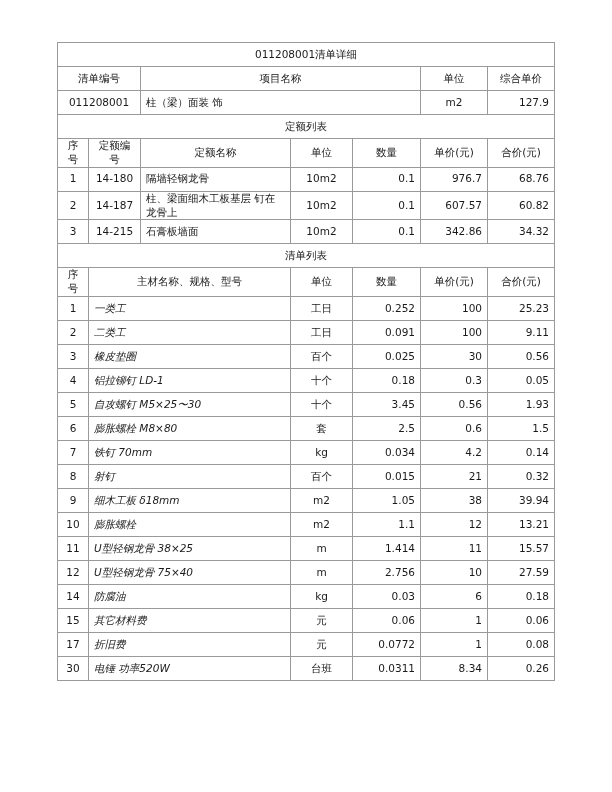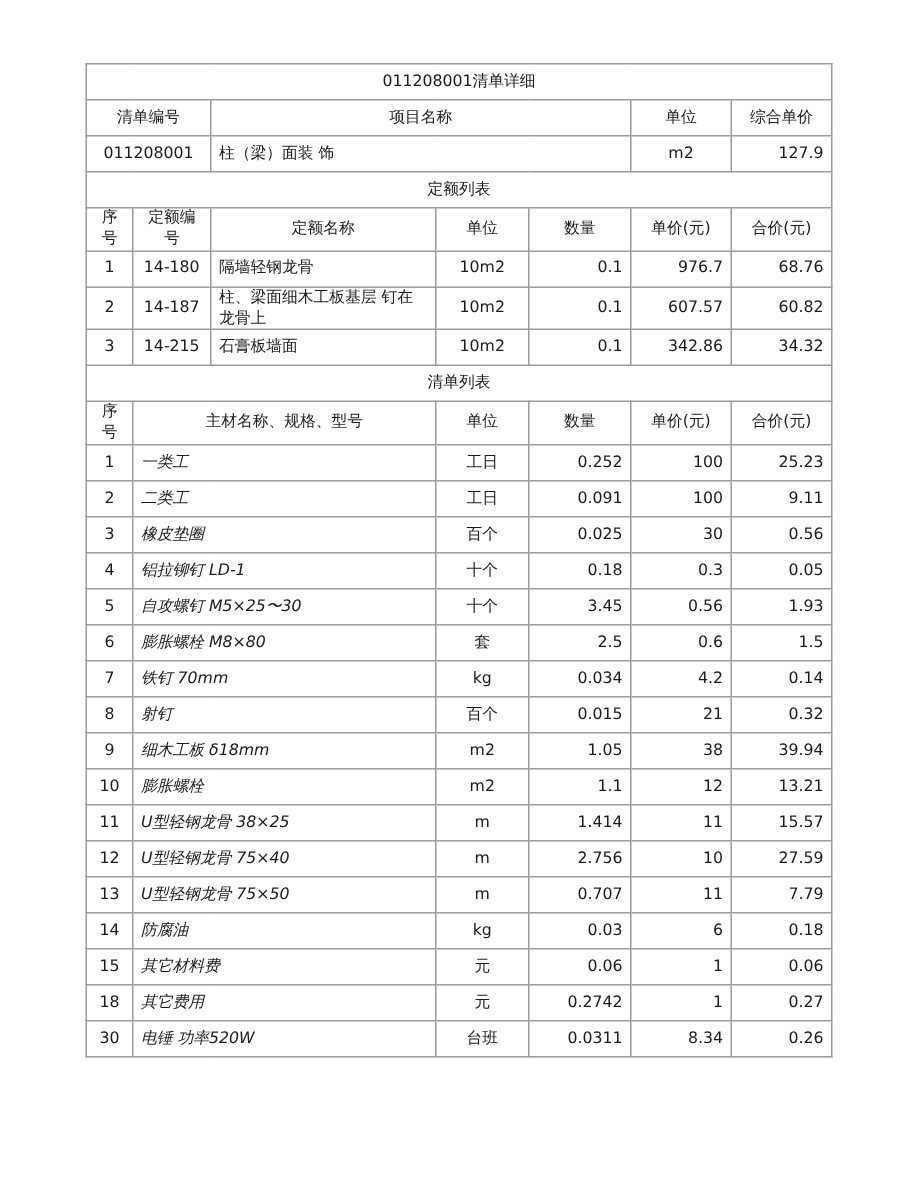--- a/index.html
+++ b/index.html
@@ -233,50 +233,42 @@
         </tr>
       <tr>
           <td class="c">12</td>
           <td class="l pad-l nowrapcell" colspan="2">U型轻钢龙骨 75×40</td>
           <td class="c">m</td>
           <td class="r pad-r num">2.756</td>
           <td class="r pad-r num">10</td>
           <td class="r pad-r num">27.59</td>
         </tr>
       <tr>
-          <td class="c">13</td>
-          <td class="l pad-l nowrapcell" colspan="2">U型轻钢龙骨 75×50</td>
-          <td class="c">m</td>
-          <td class="r pad-r num">0.707</td>
-          <td class="r pad-r num">11</td>
-          <td class="r pad-r num">7.79</td>
-        </tr>
-      <tr>
           <td class="c">14</td>
           <td class="l pad-l nowrapcell" colspan="2">防腐油</td>
           <td class="c">kg</td>
           <td class="r pad-r num">0.03</td>
           <td class="r pad-r num">6</td>
           <td class="r pad-r num">0.18</td>
         </tr>
       <tr>
           <td class="c">15</td>
           <td class="l pad-l nowrapcell" colspan="2">其它材料费</td>
           <td class="c">元</td>
           <td class="r pad-r num">0.06</td>
           <td class="r pad-r num">1</td>
           <td class="r pad-r num">0.06</td>
         </tr>
       <tr>
-          <td class="c">18</td>
-          <td class="l pad-l nowrapcell" colspan="2">其它费用</td>
+          <td class="c">17</td>
+          <td class="l pad-l nowrapcell" colspan="2">折旧费</td>
           <td class="c">元</td>
-          <td class="r pad-r num">0.2742</td>
+          <td class="r pad-r num">0.0772</td>
           <td class="r pad-r num">1</td>
-          <td class="r pad-r num">0.27</td>
+          <td class="r pad-r num">0.08</td>
         </tr>
       <tr>
           <td class="c">30</td>
           <td class="l pad-l nowrapcell" colspan="2">电锤 功率520W</td>
           <td class="c">台班</td>
           <td class="r pad-r num">0.0311</td>
           <td class="r pad-r num">8.34</td>
           <td class="r pad-r num">0.26</td>
         </tr>
 

